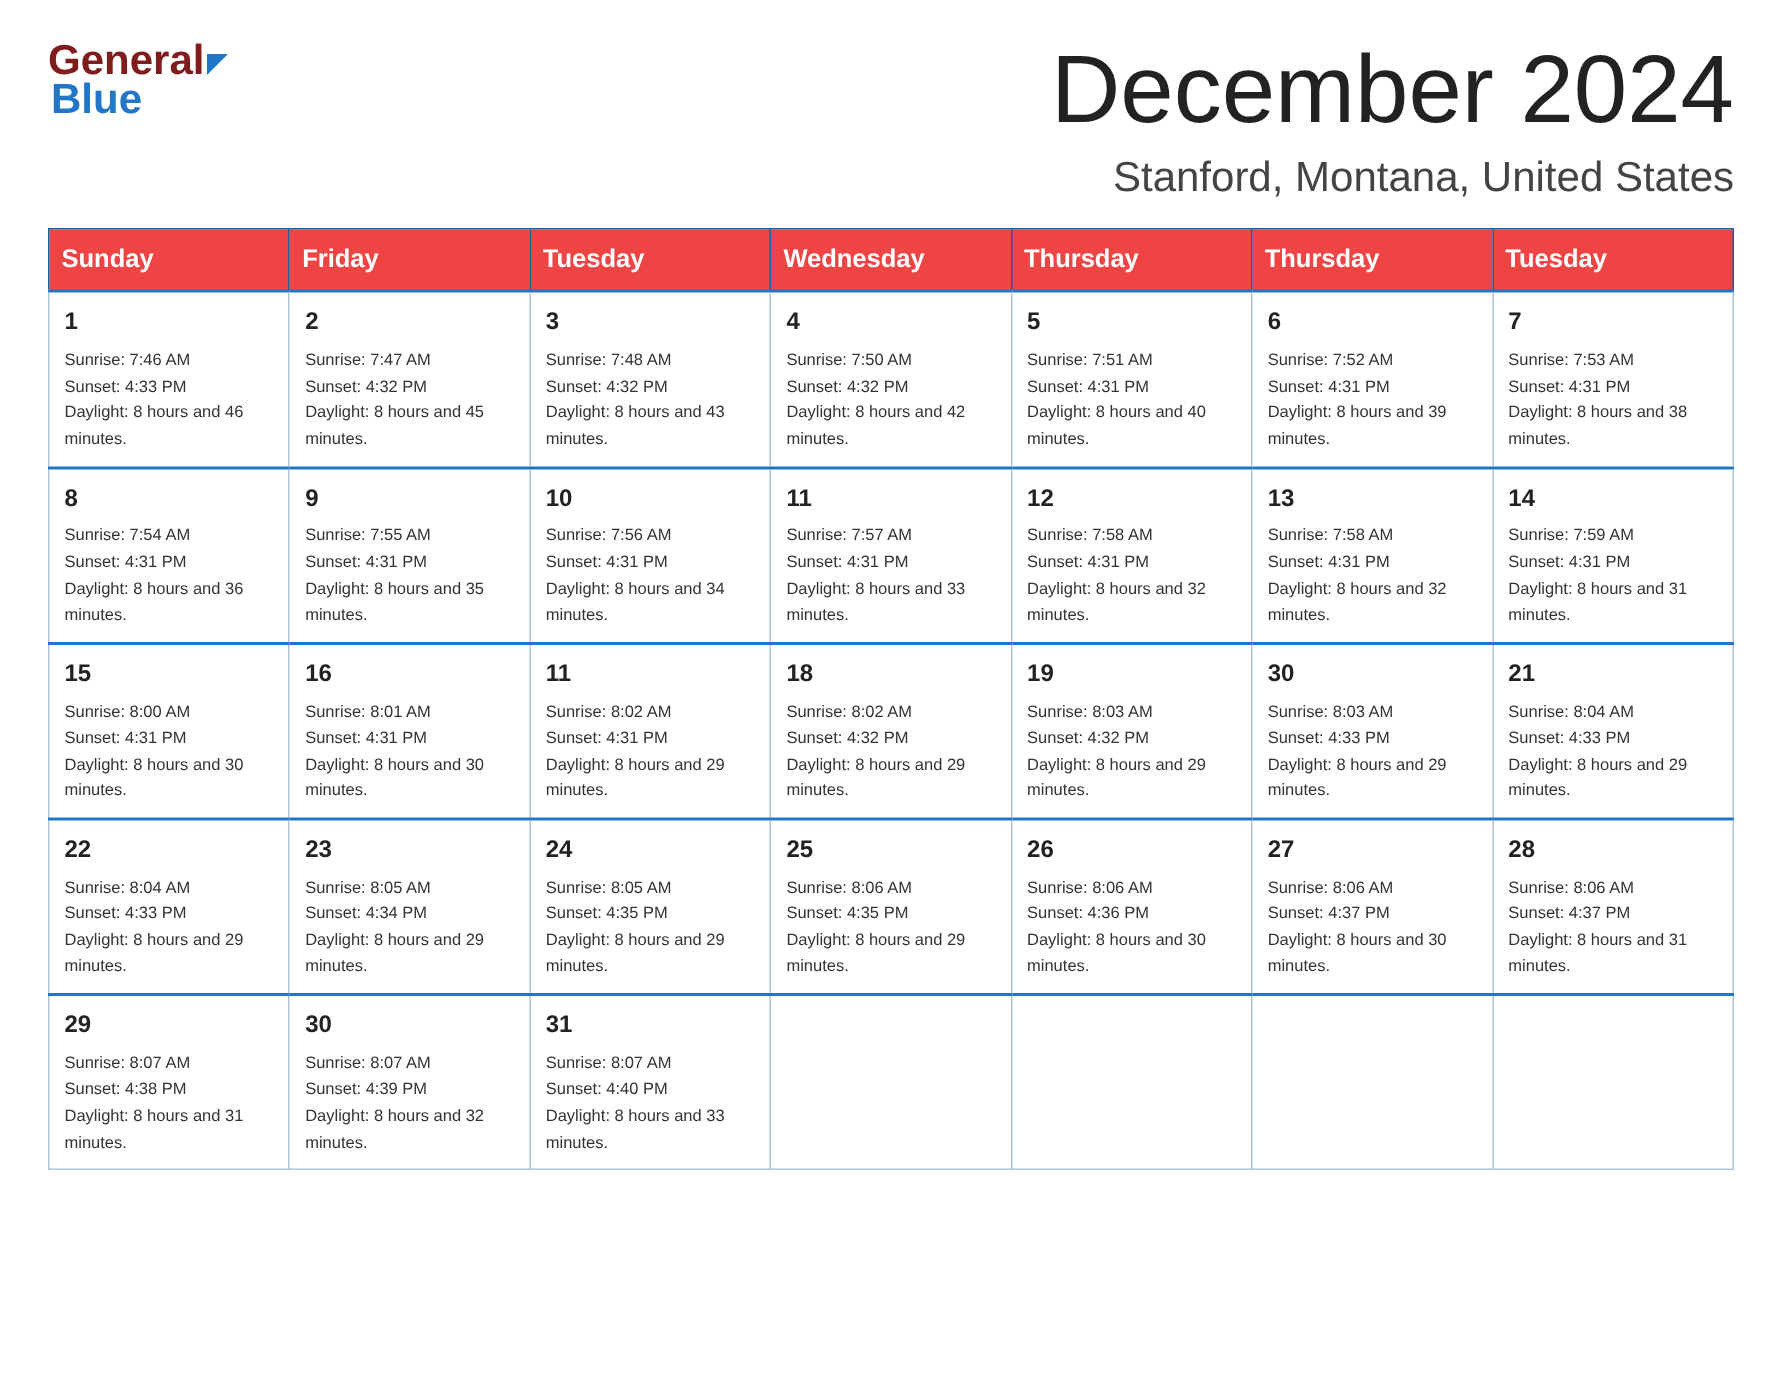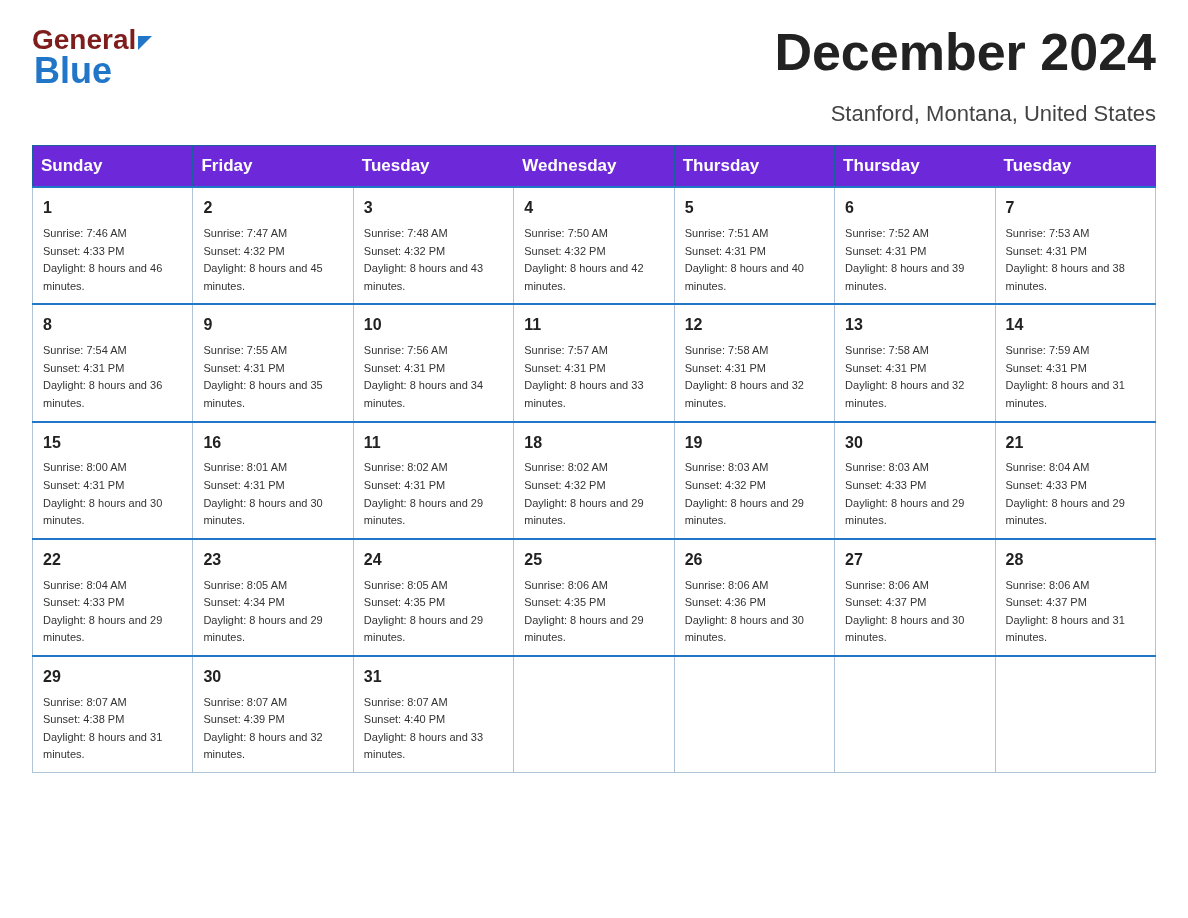--- a/index.html
+++ b/index.html
@@ -29,47 +29,47 @@
     }
     .logo-block {
       display: flex;
       flex-direction: column;
     }
     .logo-line1 {
       display: flex;
       align-items: center;
     }
     .logo-line2 {
-      font-size: 36px;
+      font-size: 28px;
       font-weight: bold;
       color: #2176c7;
       margin-top: -6px;
       padding-left: 2px;
     }
     .title-block {
       text-align: right;
     }
     .calendar-title {
-      font-size: 52px;
-      font-weight: bold;
+      font-size: 64px;
+      font-weight: normal;
       color: #222;
       line-height: 1.1;
     }
     .calendar-subtitle {
-      font-size: 22px;
+      font-size: 28px;
       color: #444;
-      margin-top: 20px;
+      margin-top: 8px;
     }
     .calendar-table {
       width: 100%;
       border-collapse: collapse;
       table-layout: fixed;
     }
     .calendar-table th {
-      background: #6d28d9;
+      background: #ef4444;
       color: #fff;
       font-size: 17px;
       font-weight: bold;
       padding: 10px 8px;
       text-align: left;
       border: 1px solid #1a5fa0;
     }
     .calendar-table td {
       vertical-align: top;
       border: 1px solid #b0c4d8;

